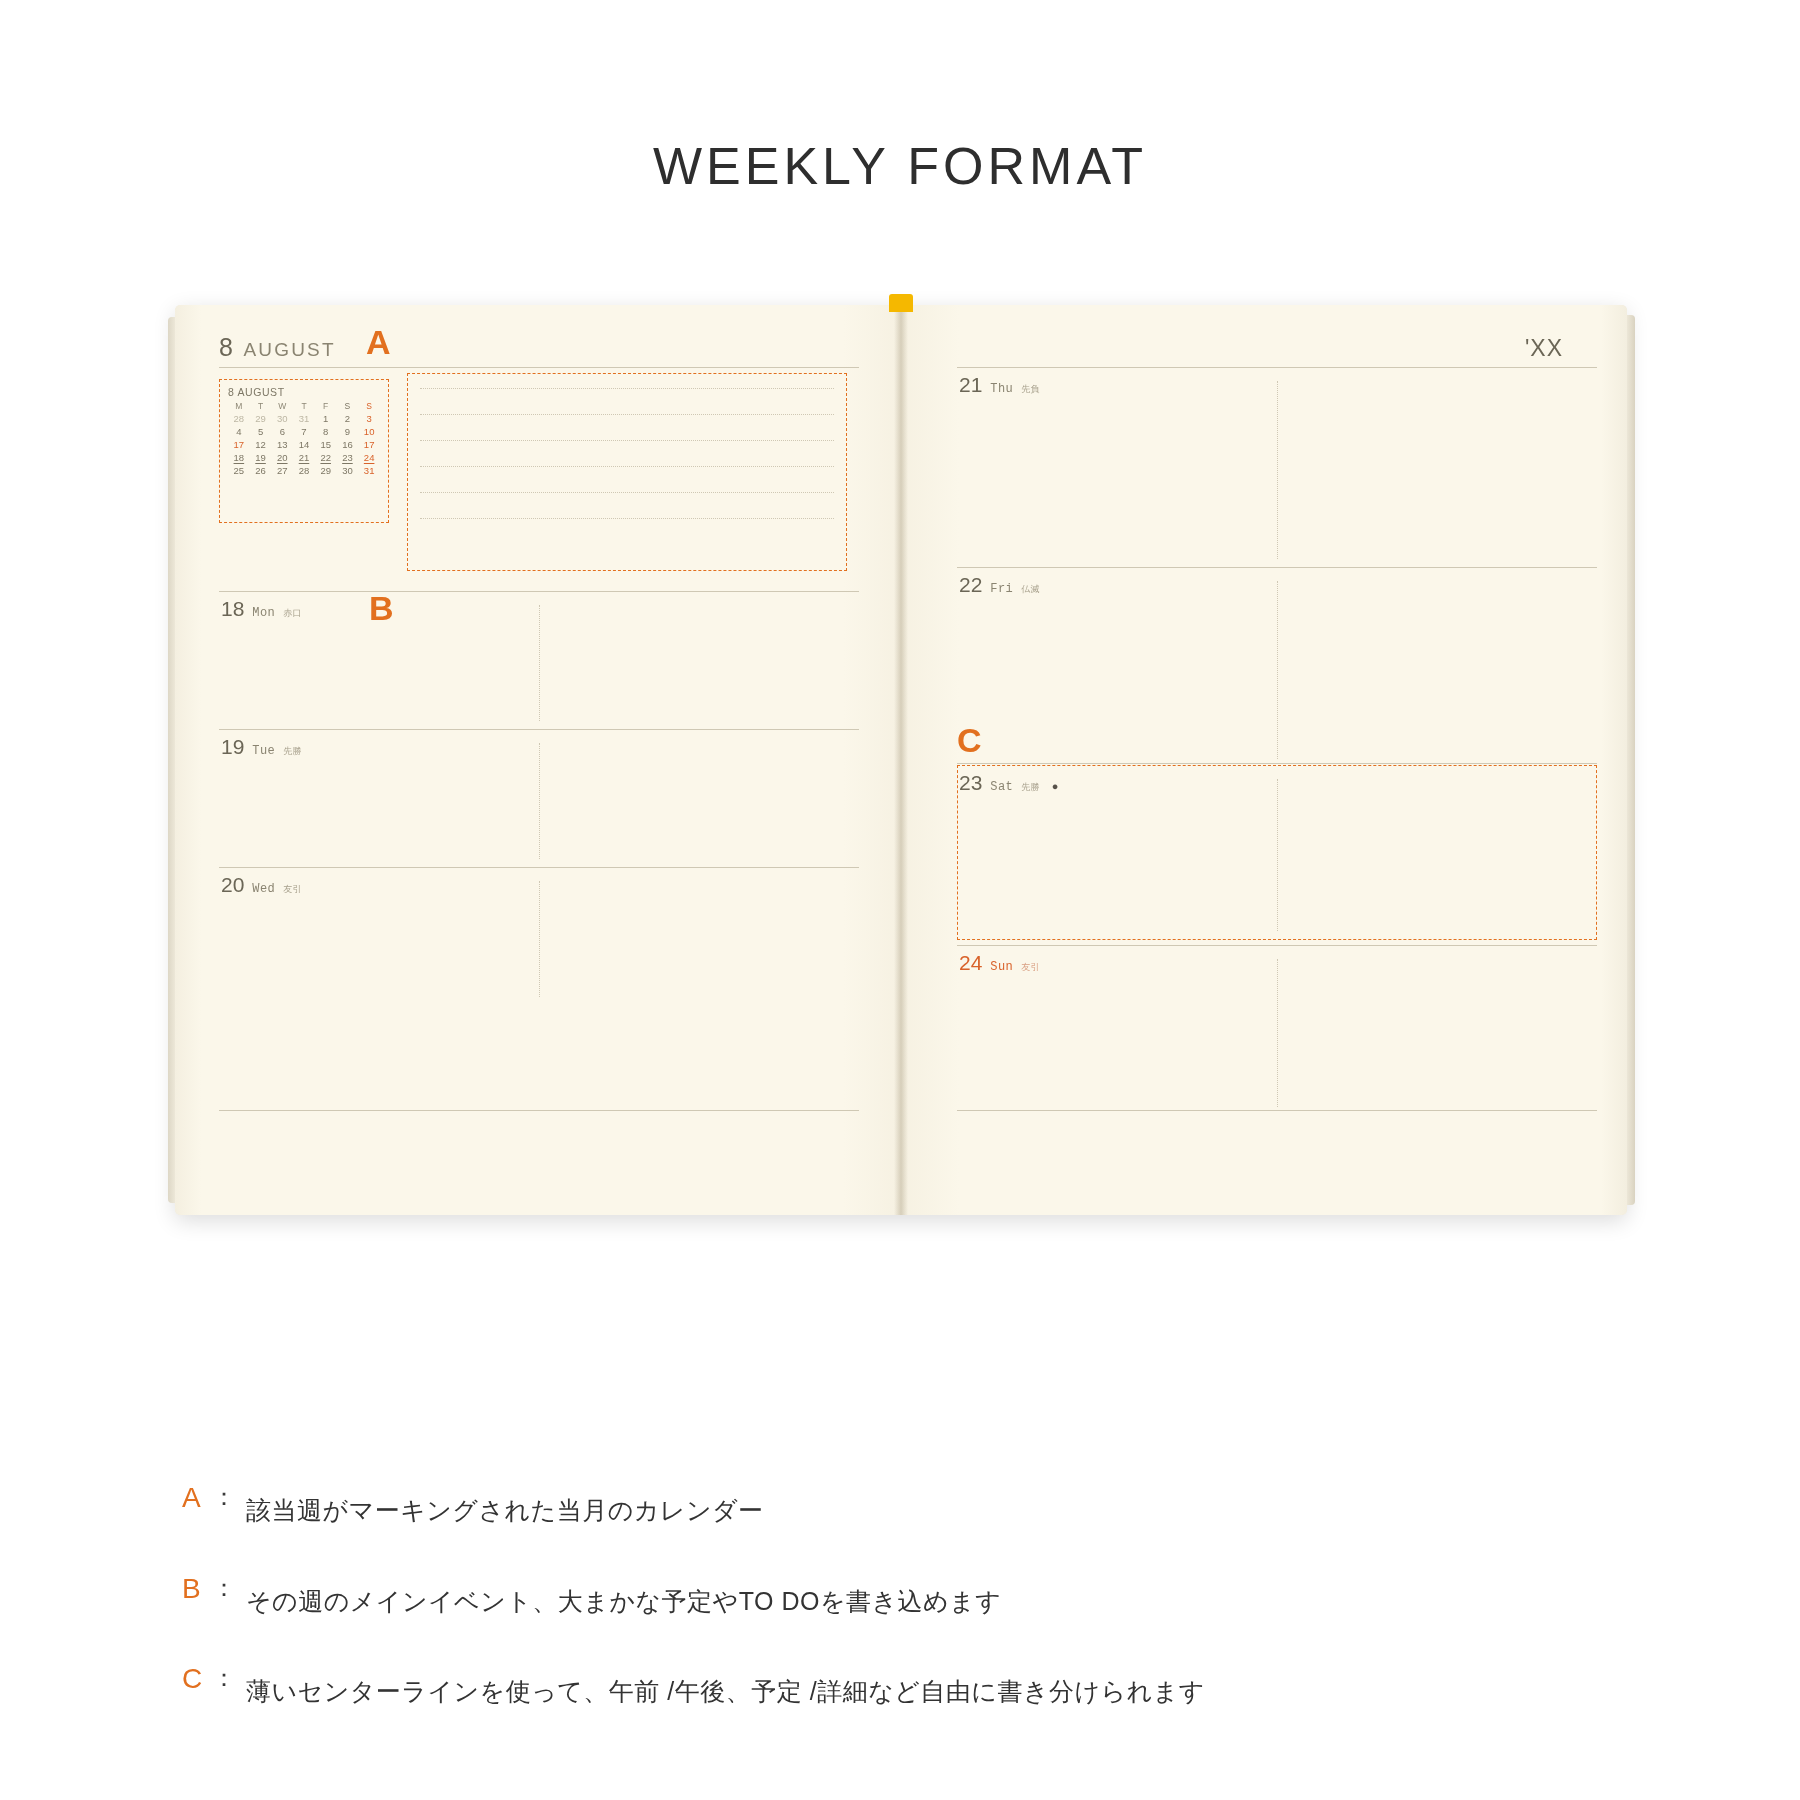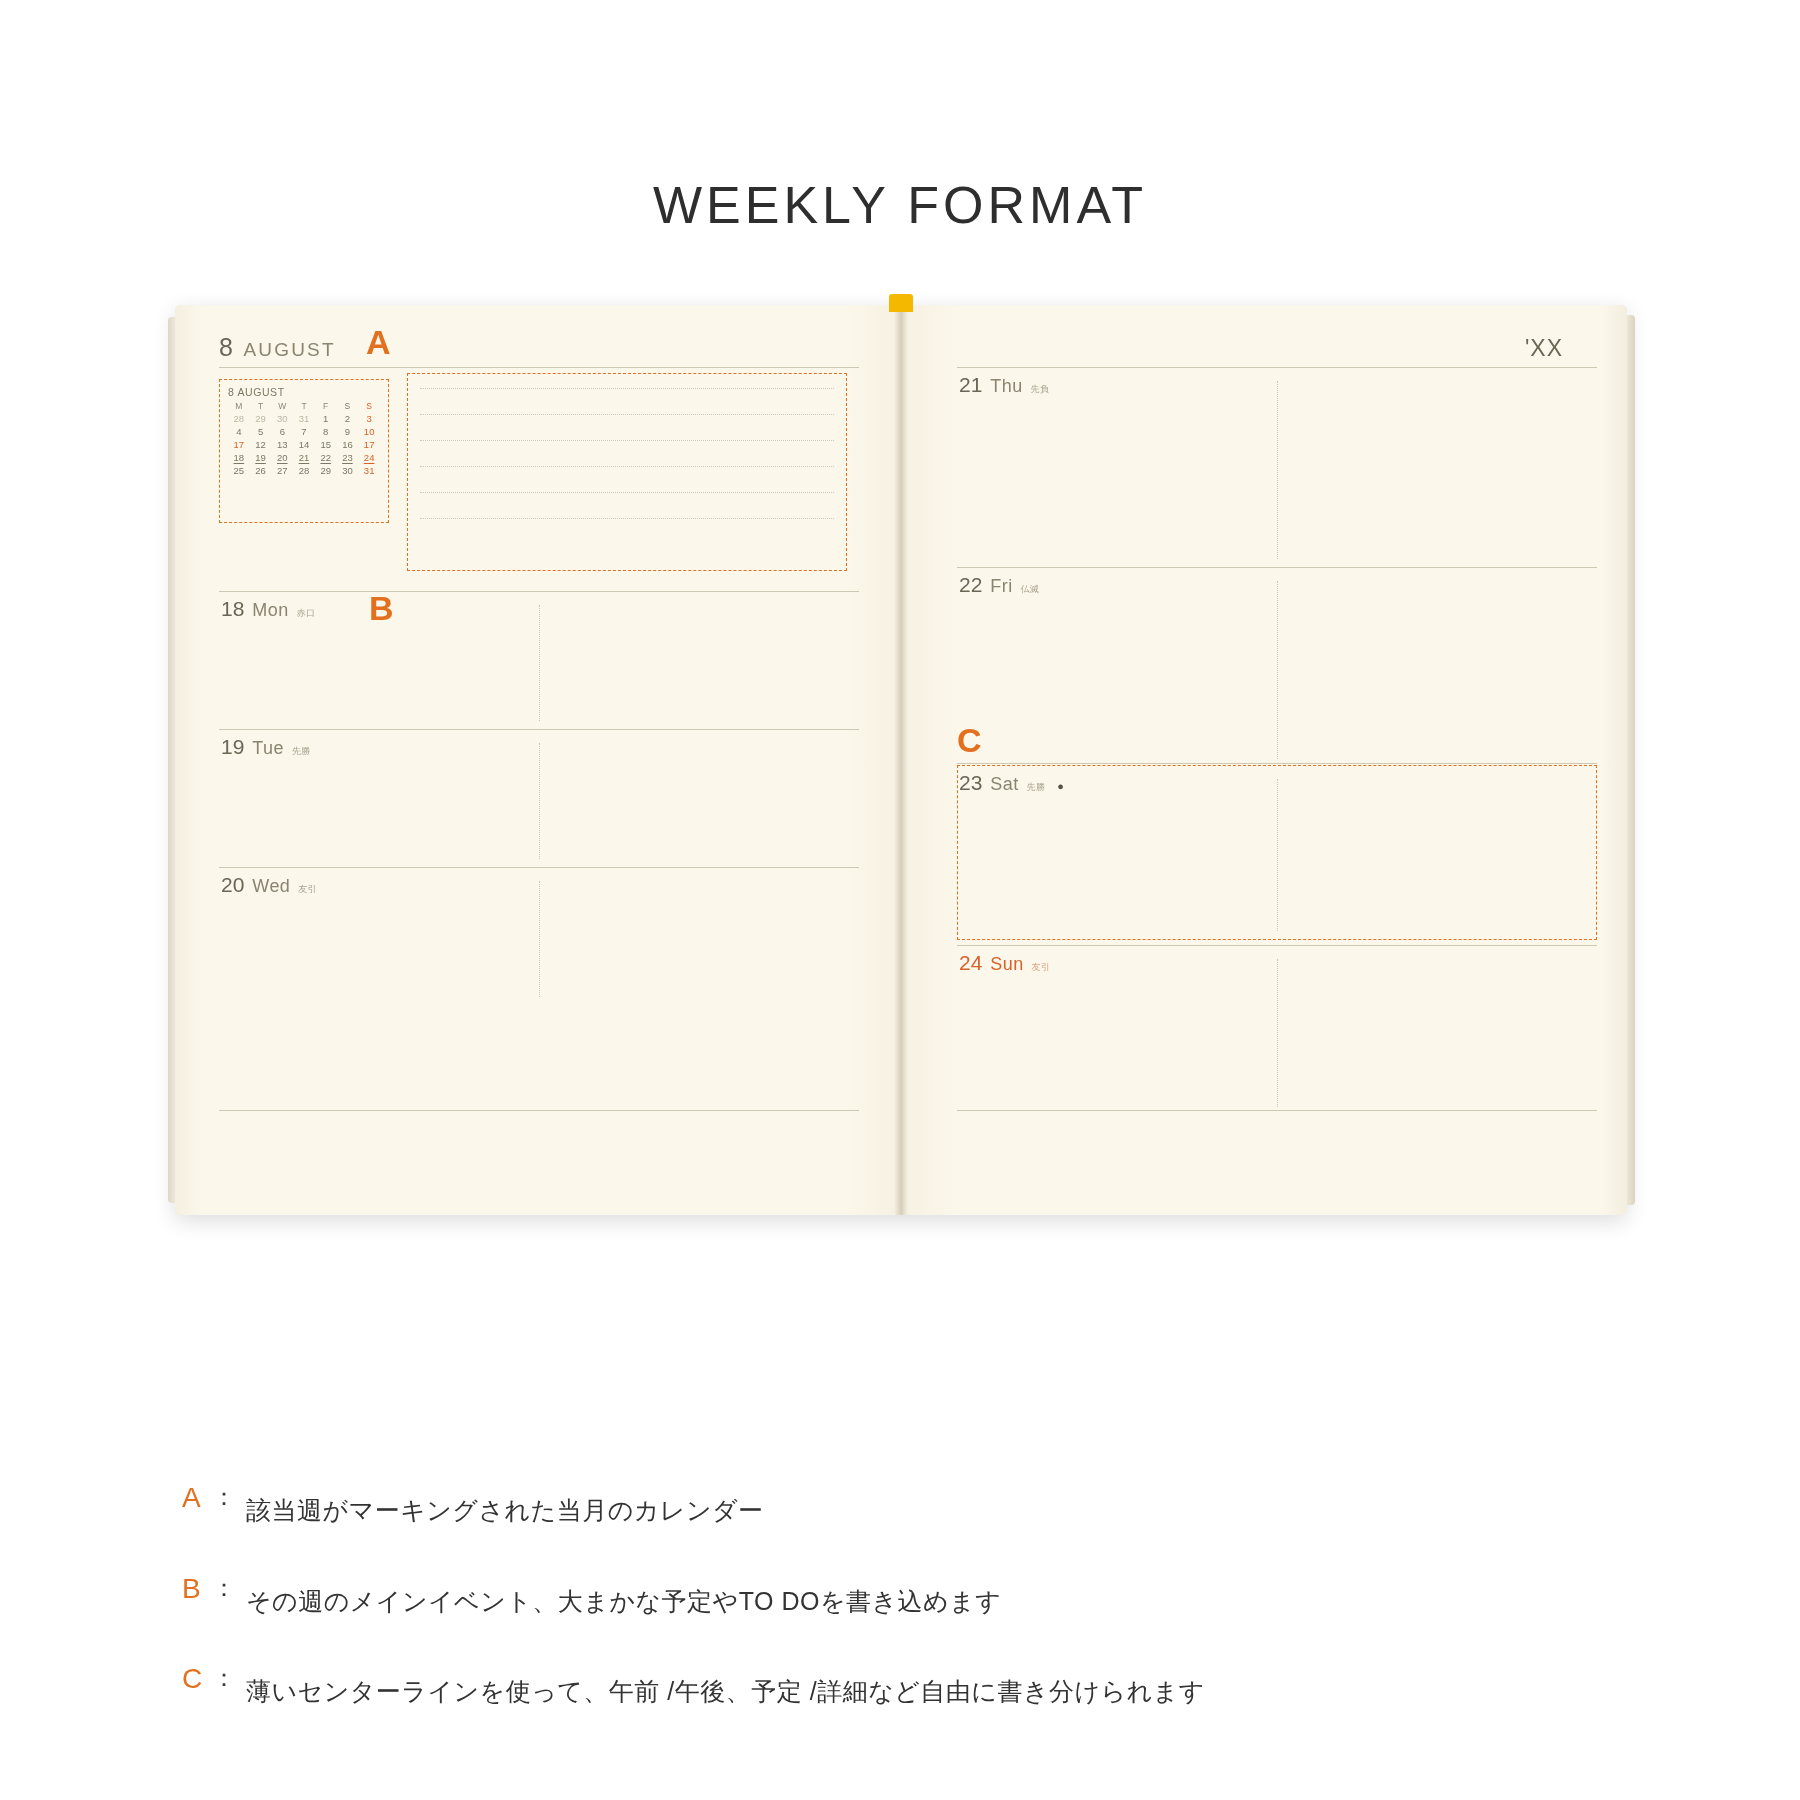--- a/index.html
+++ b/index.html
@@ -20,21 +20,20 @@
   .page-title {
     position: absolute;
     top: 136px;
     left: 0;
     width: 100%;
     text-align: center;
     font-size: 52px;
     letter-spacing: 4px;
     font-weight: 400;
     color: #2e2e2e;
-    margin-top: 39px;
   }
 
   
   .spread {
     position: absolute;
     left: 175px;
     top: 305px;
     width: 1452px;
     height: 910px;
   }
@@ -214,21 +213,21 @@
     left: 0;
     width: 640px;
   }
   .day-head {
     display: flex;
     align-items: baseline;
     gap: 8px;
     padding-left: 2px;
   }
   .day-num { font-size: 21px; color: #6b6656; }
-  .day-dow { font-size: 18px; color: #8a8471; letter-spacing: 0.4px; }
+  .day-dow { font-size: 12px; color: #8a8471; letter-spacing: 0.4px; font-family: Liberation Mono, monospace; }
   .day-rokuyo { font-size: 9px; color: #a8a18d; letter-spacing: 0.3px; }
   .day-moon { font-size: 11px; color: #57524a; margin-left: 4px; }
   .sun .day-num, .sun .day-dow { color: #d9622a; }
   .sun .day-rokuyo { color: #d9a083; }
 
   .center-dash {
     position: absolute;
     width: 0;
     border-left: 1px dotted #cfc8b4;
   }

